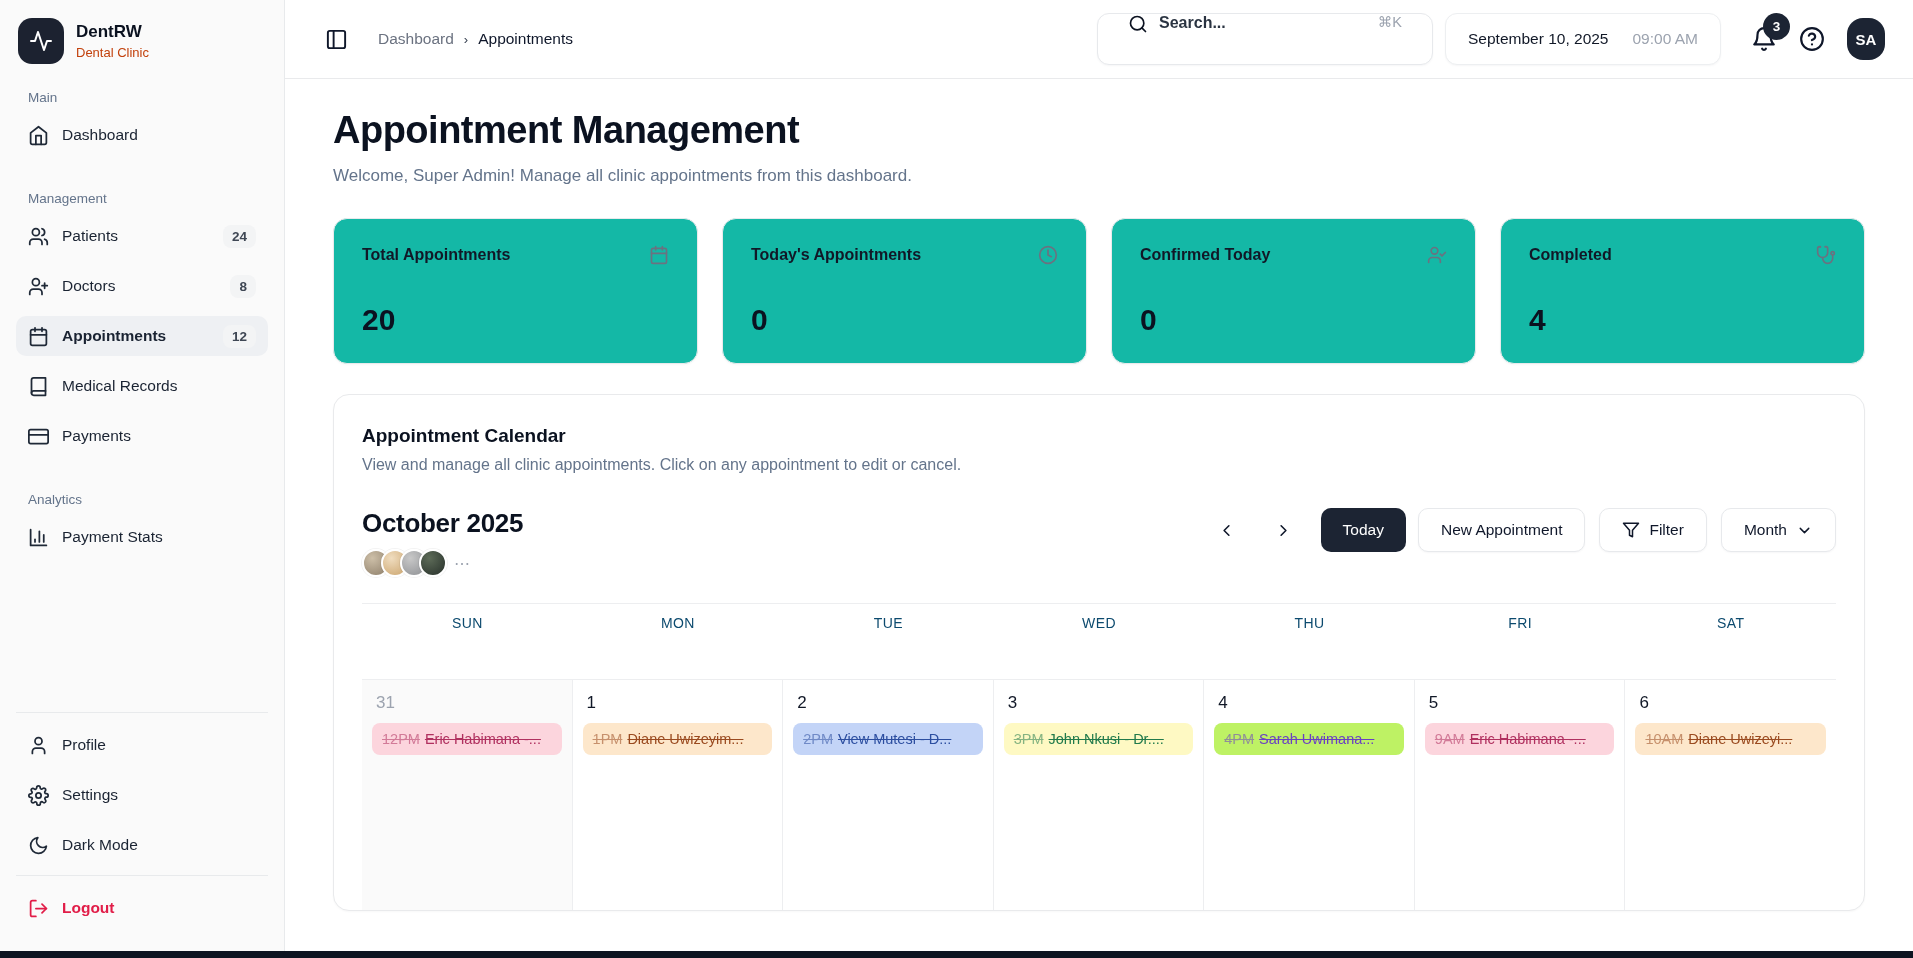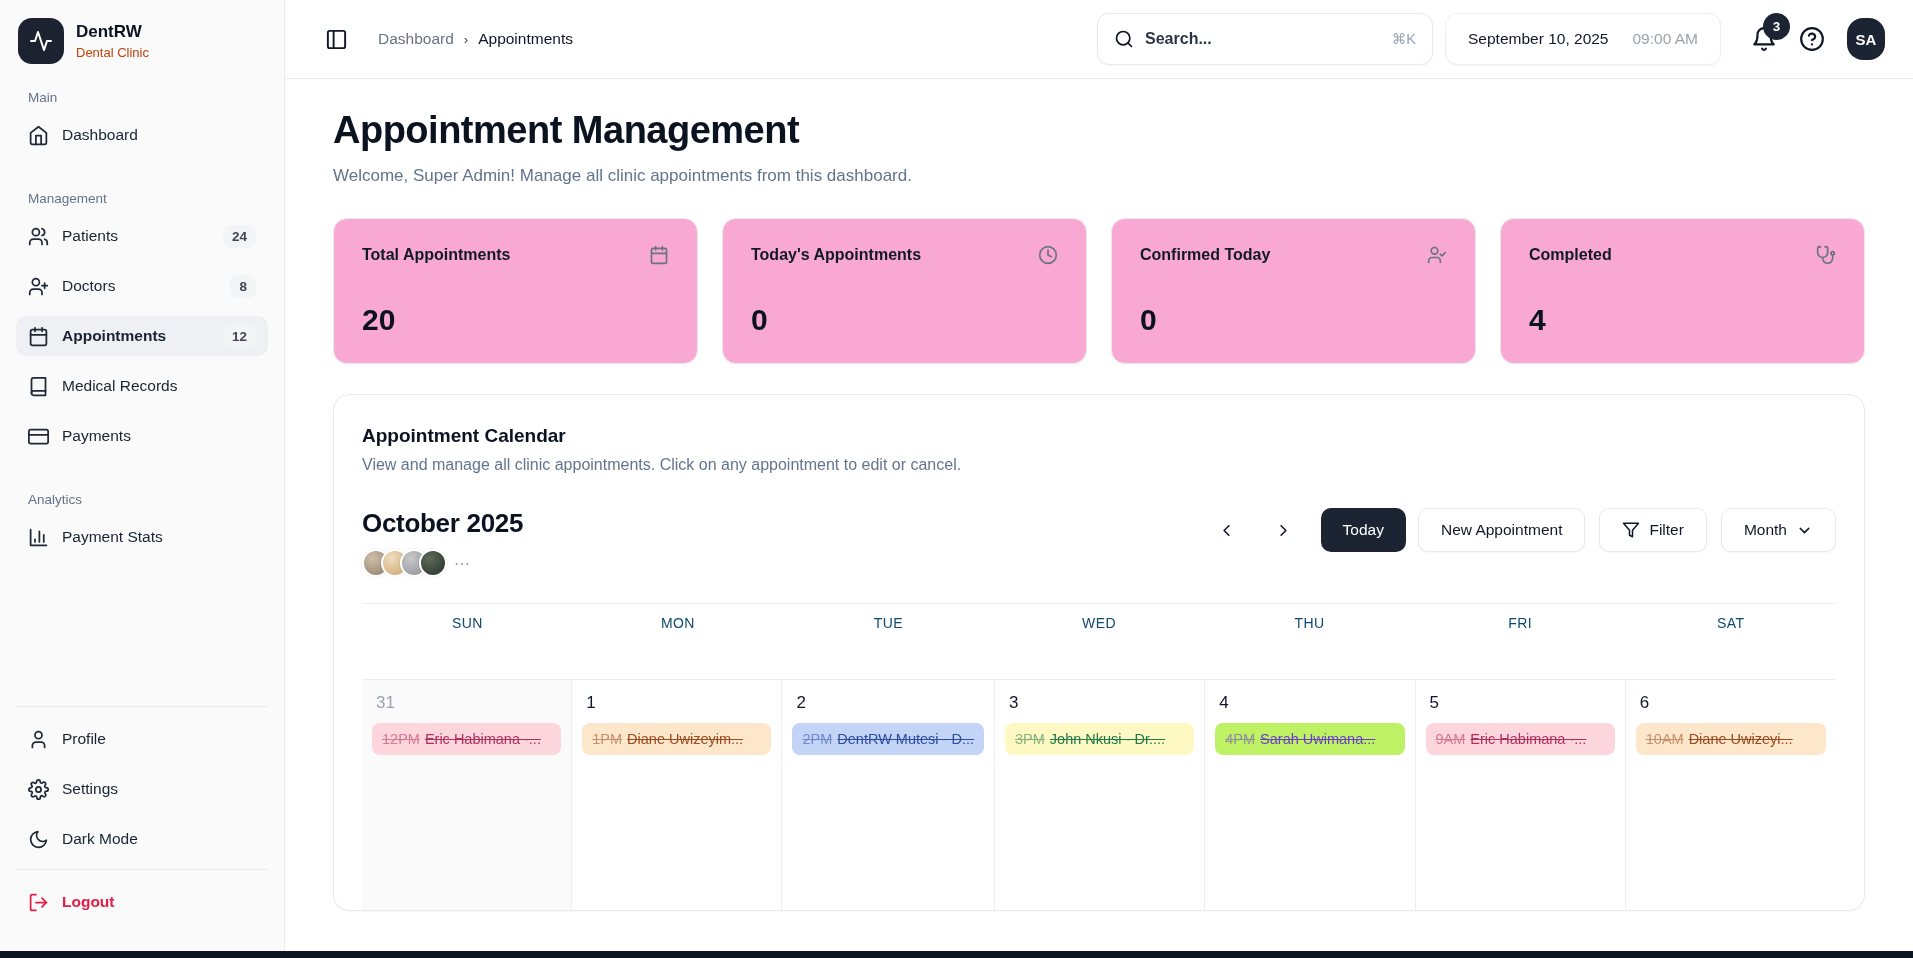--- a/index.html
+++ b/index.html
@@ -2,21 +2,21 @@
 <html><head>
 <meta charset="utf-8">
 <style>
   * { margin:0; padding:0; box-sizing:border-box; }
   html,body { width:1913px; height:958px; overflow:hidden; background:#fff;
     font-family:"Liberation Sans", sans-serif; color:#0b1220; }
   .app { display:flex; width:100%; height:100%; }
 
   
   .sidebar { width:285px; flex:0 0 285px; background:#fafafa; border-right:1px solid #e8eaec;
-    display:flex; flex-direction:column; padding:18px 16px 26px; }
+    display:flex; flex-direction:column; padding:18px 16px 20px; }
   .brand { display:flex; align-items:center; gap:12px; padding-left:2px; }
   .brand-logo { width:46px; height:46px; border-radius:14px; background:#1c2230; display:flex;
     align-items:center; justify-content:center; color:#fff; }
   .brand-name { font-size:17px; font-weight:bold; color:#0b1220; }
   .brand-tag { font-size:13px; color:#c2410c; margin-top:3px; }
   .nav-section { margin-top:26px; }
   .section-label { font-size:13.5px; color:#64748b; padding:0 12px; margin-bottom:10px; }
   .nav-item { display:flex; align-items:center; gap:13px; height:40px; padding:0 12px;
     border-radius:10px; font-size:15.5px; color:#1a2332; cursor:pointer; margin-bottom:10px; }
   .nav-item svg { color:#1f2937; flex:0 0 auto; }
@@ -32,21 +32,21 @@
   .main { flex:1; display:flex; flex-direction:column; min-width:0; }
   .topbar { height:79px; flex:0 0 79px; border-bottom:1px solid #e9eaec; display:flex;
     align-items:center; padding:0 28px 0 36px; background:#fff; }
   .panel-btn { background:none; border:none; cursor:pointer; color:#0f172a; display:flex; padding:4px; }
   .breadcrumb { display:flex; align-items:center; gap:10px; margin-left:26px; font-size:15.5px; }
   .crumb-parent { color:#6b7280; cursor:pointer; }
   .crumb-sep { color:#374151; font-size:13px; }
   .crumb-current { color:#0f172a; }
   .top-spacer { flex:1; }
   .searchbox { width:336px; height:52px; border:1px solid #e7e9ec; border-radius:12px;
-    display:flex; align-items:center; padding:0 16px; gap:11px; background:#fff;
+    display:flex; align-items:flex-start; padding:0 30px; gap:11px; background:#fff;
     box-shadow:0 1px 2px rgba(16,24,40,.04); }
   .searchbox input { border:none; outline:none; flex:1; font-size:16px; font-weight:bold;
     color:#1f2937; font-family:"Liberation Sans", sans-serif; background:transparent; min-width:0; }
   .searchbox input::placeholder { color:#1f2937; opacity:.95; }
   .kbd { color:#9ca3af; font-size:14.5px; }
   .datebox { margin-left:12px; height:52px; border:1px solid #edeff1; border-radius:12px;
     display:flex; align-items:center; padding:0 22px; gap:24px; background:#fff;
     box-shadow:0 1px 2px rgba(16,24,40,.04); }
   .date-text { font-size:15.5px; color:#111827; }
   .time-text { font-size:15.5px; color:#9ca3af; }
@@ -58,21 +58,21 @@
   .avatar { margin-left:22px; width:38px; height:42px; border-radius:16px; background:#1c2433;
     color:#fff; font-size:15px; font-weight:bold; display:flex; align-items:center;
     justify-content:center; cursor:pointer; }
 
   
   .content { flex:1; padding:30px 48px 0; overflow:hidden; }
   .page-title { font-size:38px; font-weight:bold; color:#0b1220; letter-spacing:-.5px; }
   .page-subtitle { margin-top:14px; font-size:17px; color:#64748b; }
 
   .stats-grid { margin-top:32px; display:grid; grid-template-columns:repeat(4,1fr); gap:24px; }
-  .stat-card { background:#f9a8d4; border:1px solid #e9eaec; border-radius:14px; padding:26px 28px;
+  .stat-card { background:#14b8a6; border:1px solid #e9eaec; border-radius:14px; padding:26px 28px;
     box-shadow:0 1px 2px rgba(16,24,40,.03); }
   .stat-head { display:flex; align-items:center; justify-content:space-between; }
   .stat-label { font-size:16px; font-weight:bold; color:#111827; }
   .stat-head svg { color:#6b7280; }
   .stat-value { margin-top:38px; font-size:30px; font-weight:bold; color:#0b1220; }
 
   .cal-card { margin-top:30px; border:1px solid #e9eaec; border-radius:16px; background:#fff;
     padding:30px 28px 0; box-shadow:0 1px 2px rgba(16,24,40,.03); }
   .cal-title { font-size:19px; font-weight:bold; color:#0b1220; }
   .cal-subtitle { margin-top:9px; font-size:16px; color:#64748b; }
@@ -440,21 +440,21 @@
             <div class="day-cell outside">
               <div class="day-num">31</div>
               <div class="chip chip--pink"><span class="t">12PM</span><span>Eric Habimana -...</span></div>
             </div>
             <div class="day-cell">
               <div class="day-num">1</div>
               <div class="chip chip--orange"><span class="t">1PM</span><span>Diane Uwizeyim...</span></div>
             </div>
             <div class="day-cell">
               <div class="day-num">2</div>
-              <div class="chip chip--blue"><span class="t">2PM</span><span>DentRW Mutesi - D...</span></div>
+              <div class="chip chip--blue"><span class="t">2PM</span><span>View Mutesi - D...</span></div>
             </div>
             <div class="day-cell">
               <div class="day-num">3</div>
               <div class="chip chip--green"><span class="t">3PM</span><span>John Nkusi - Dr....</span></div>
             </div>
             <div class="day-cell">
               <div class="day-num">4</div>
               <div class="chip chip--purple"><span class="t">4PM</span><span>Sarah Uwimana...</span></div>
             </div>
             <div class="day-cell">

